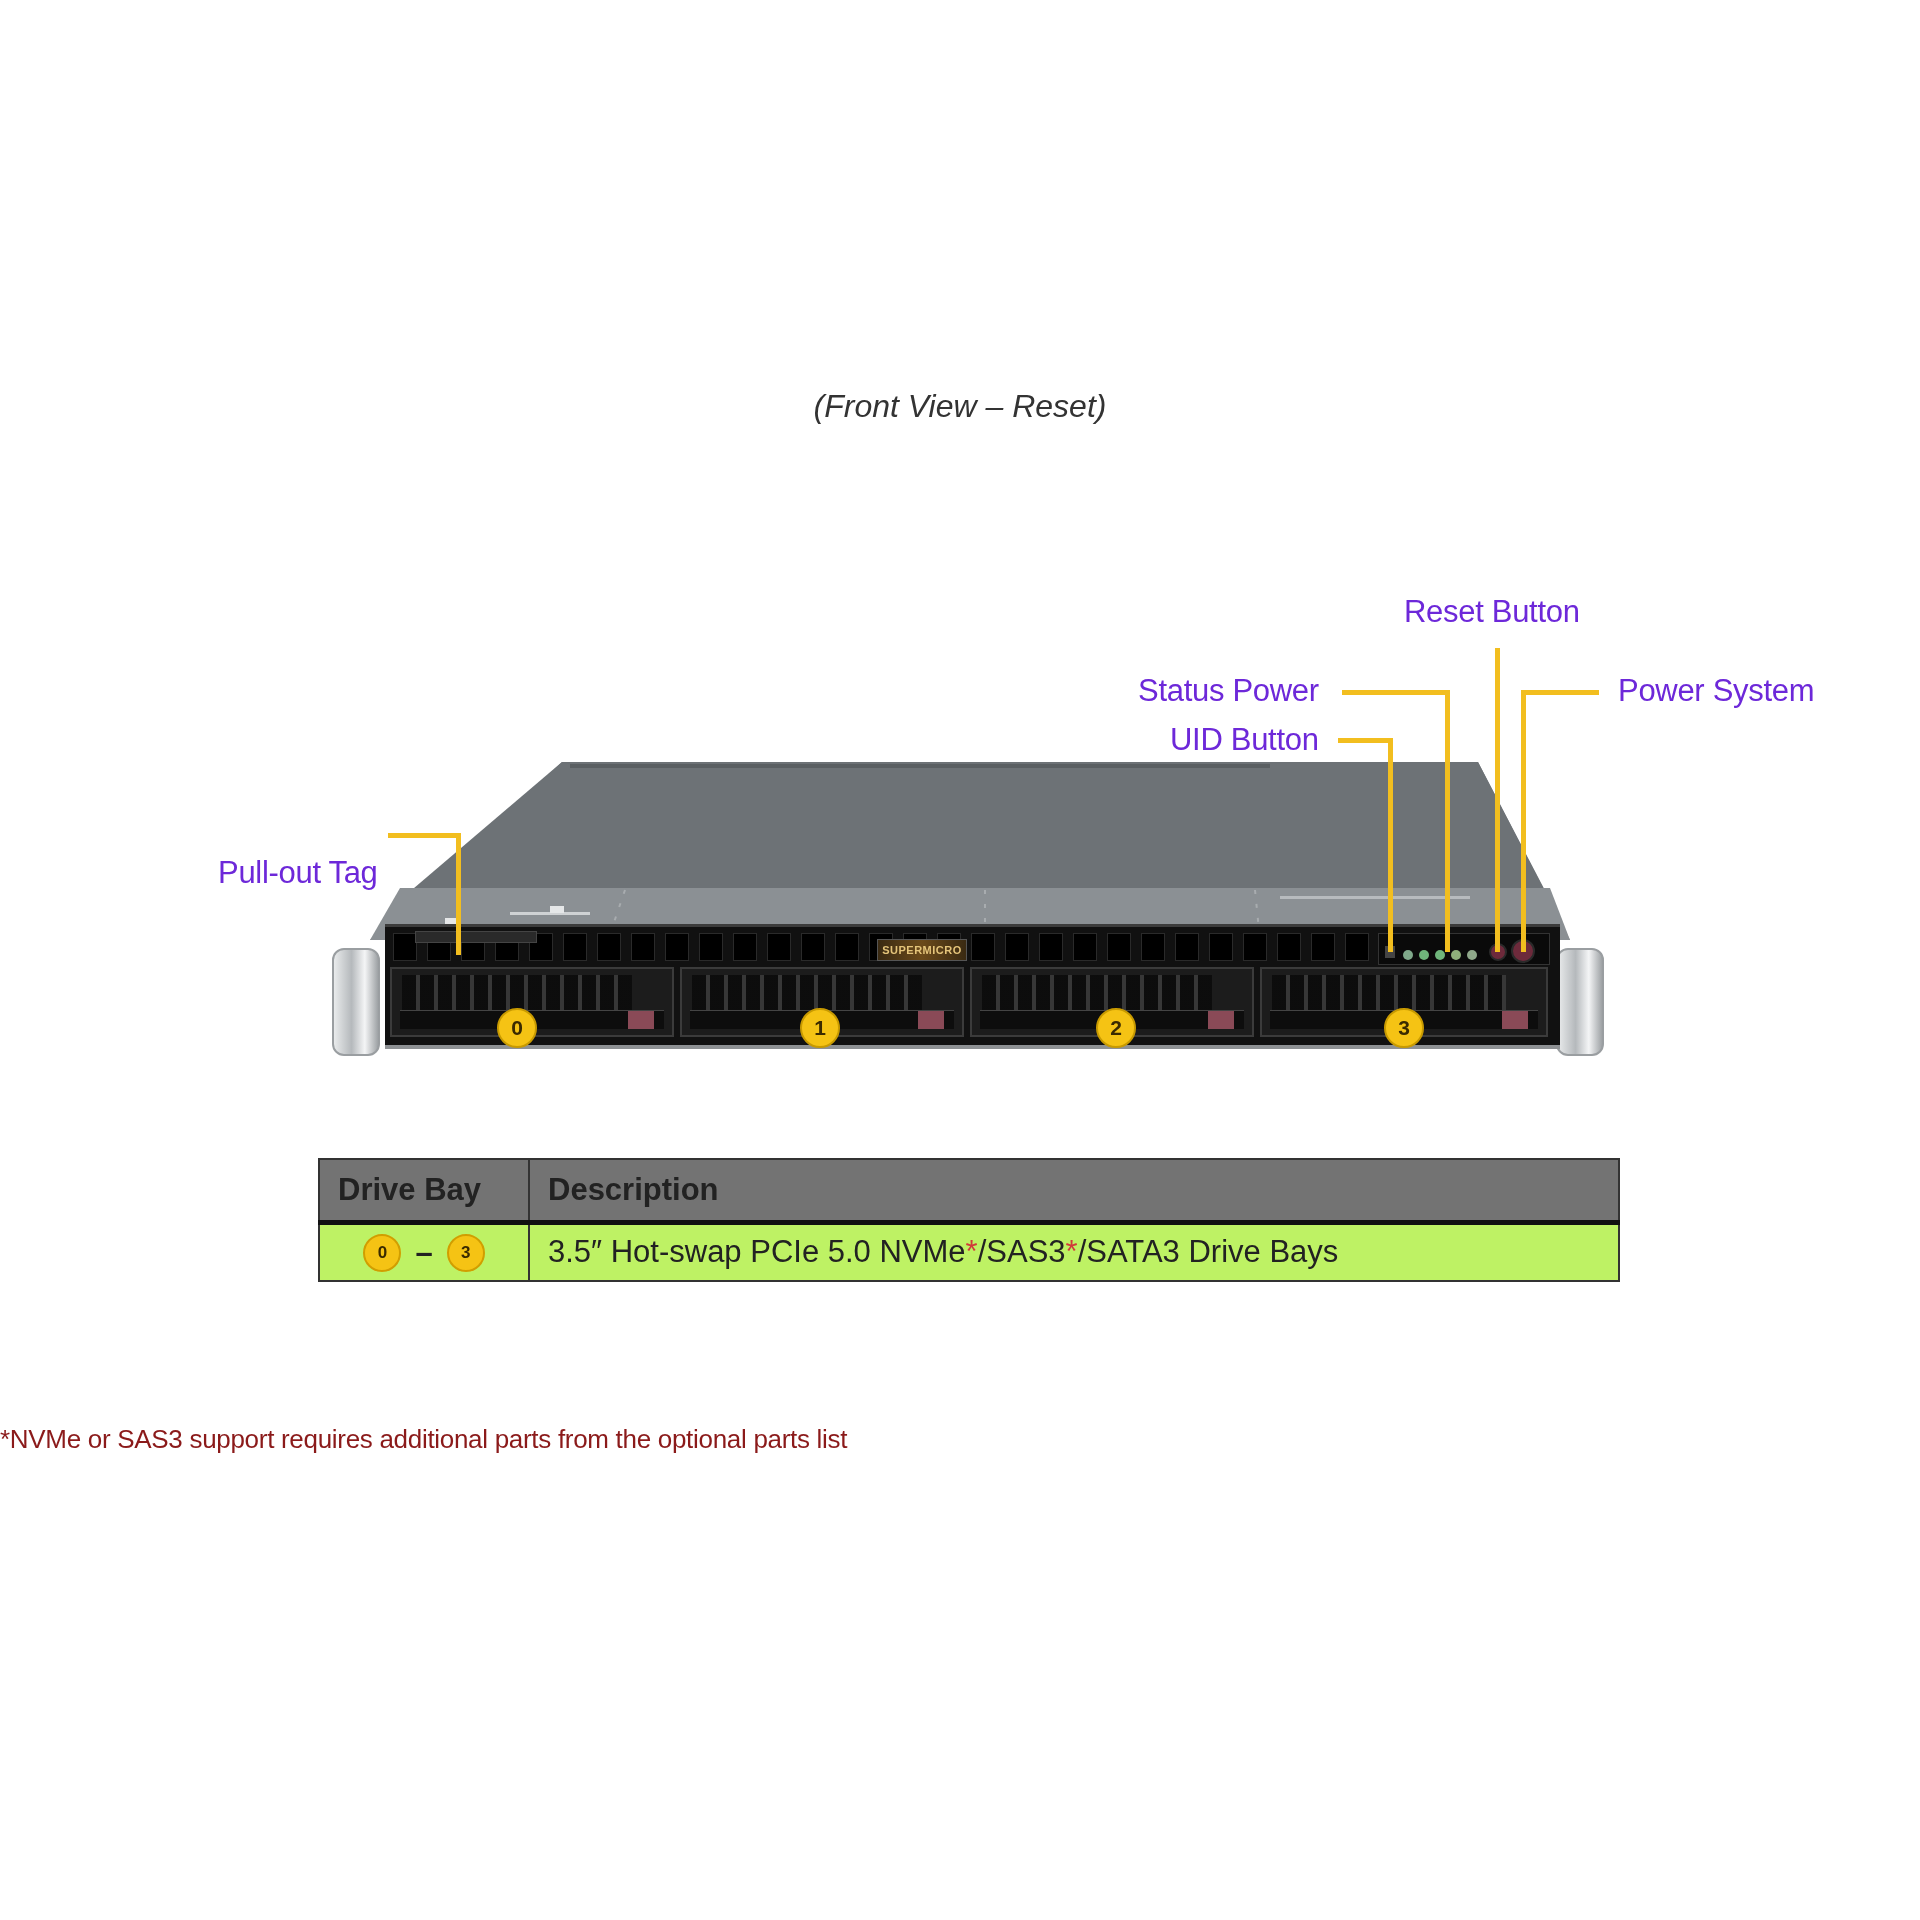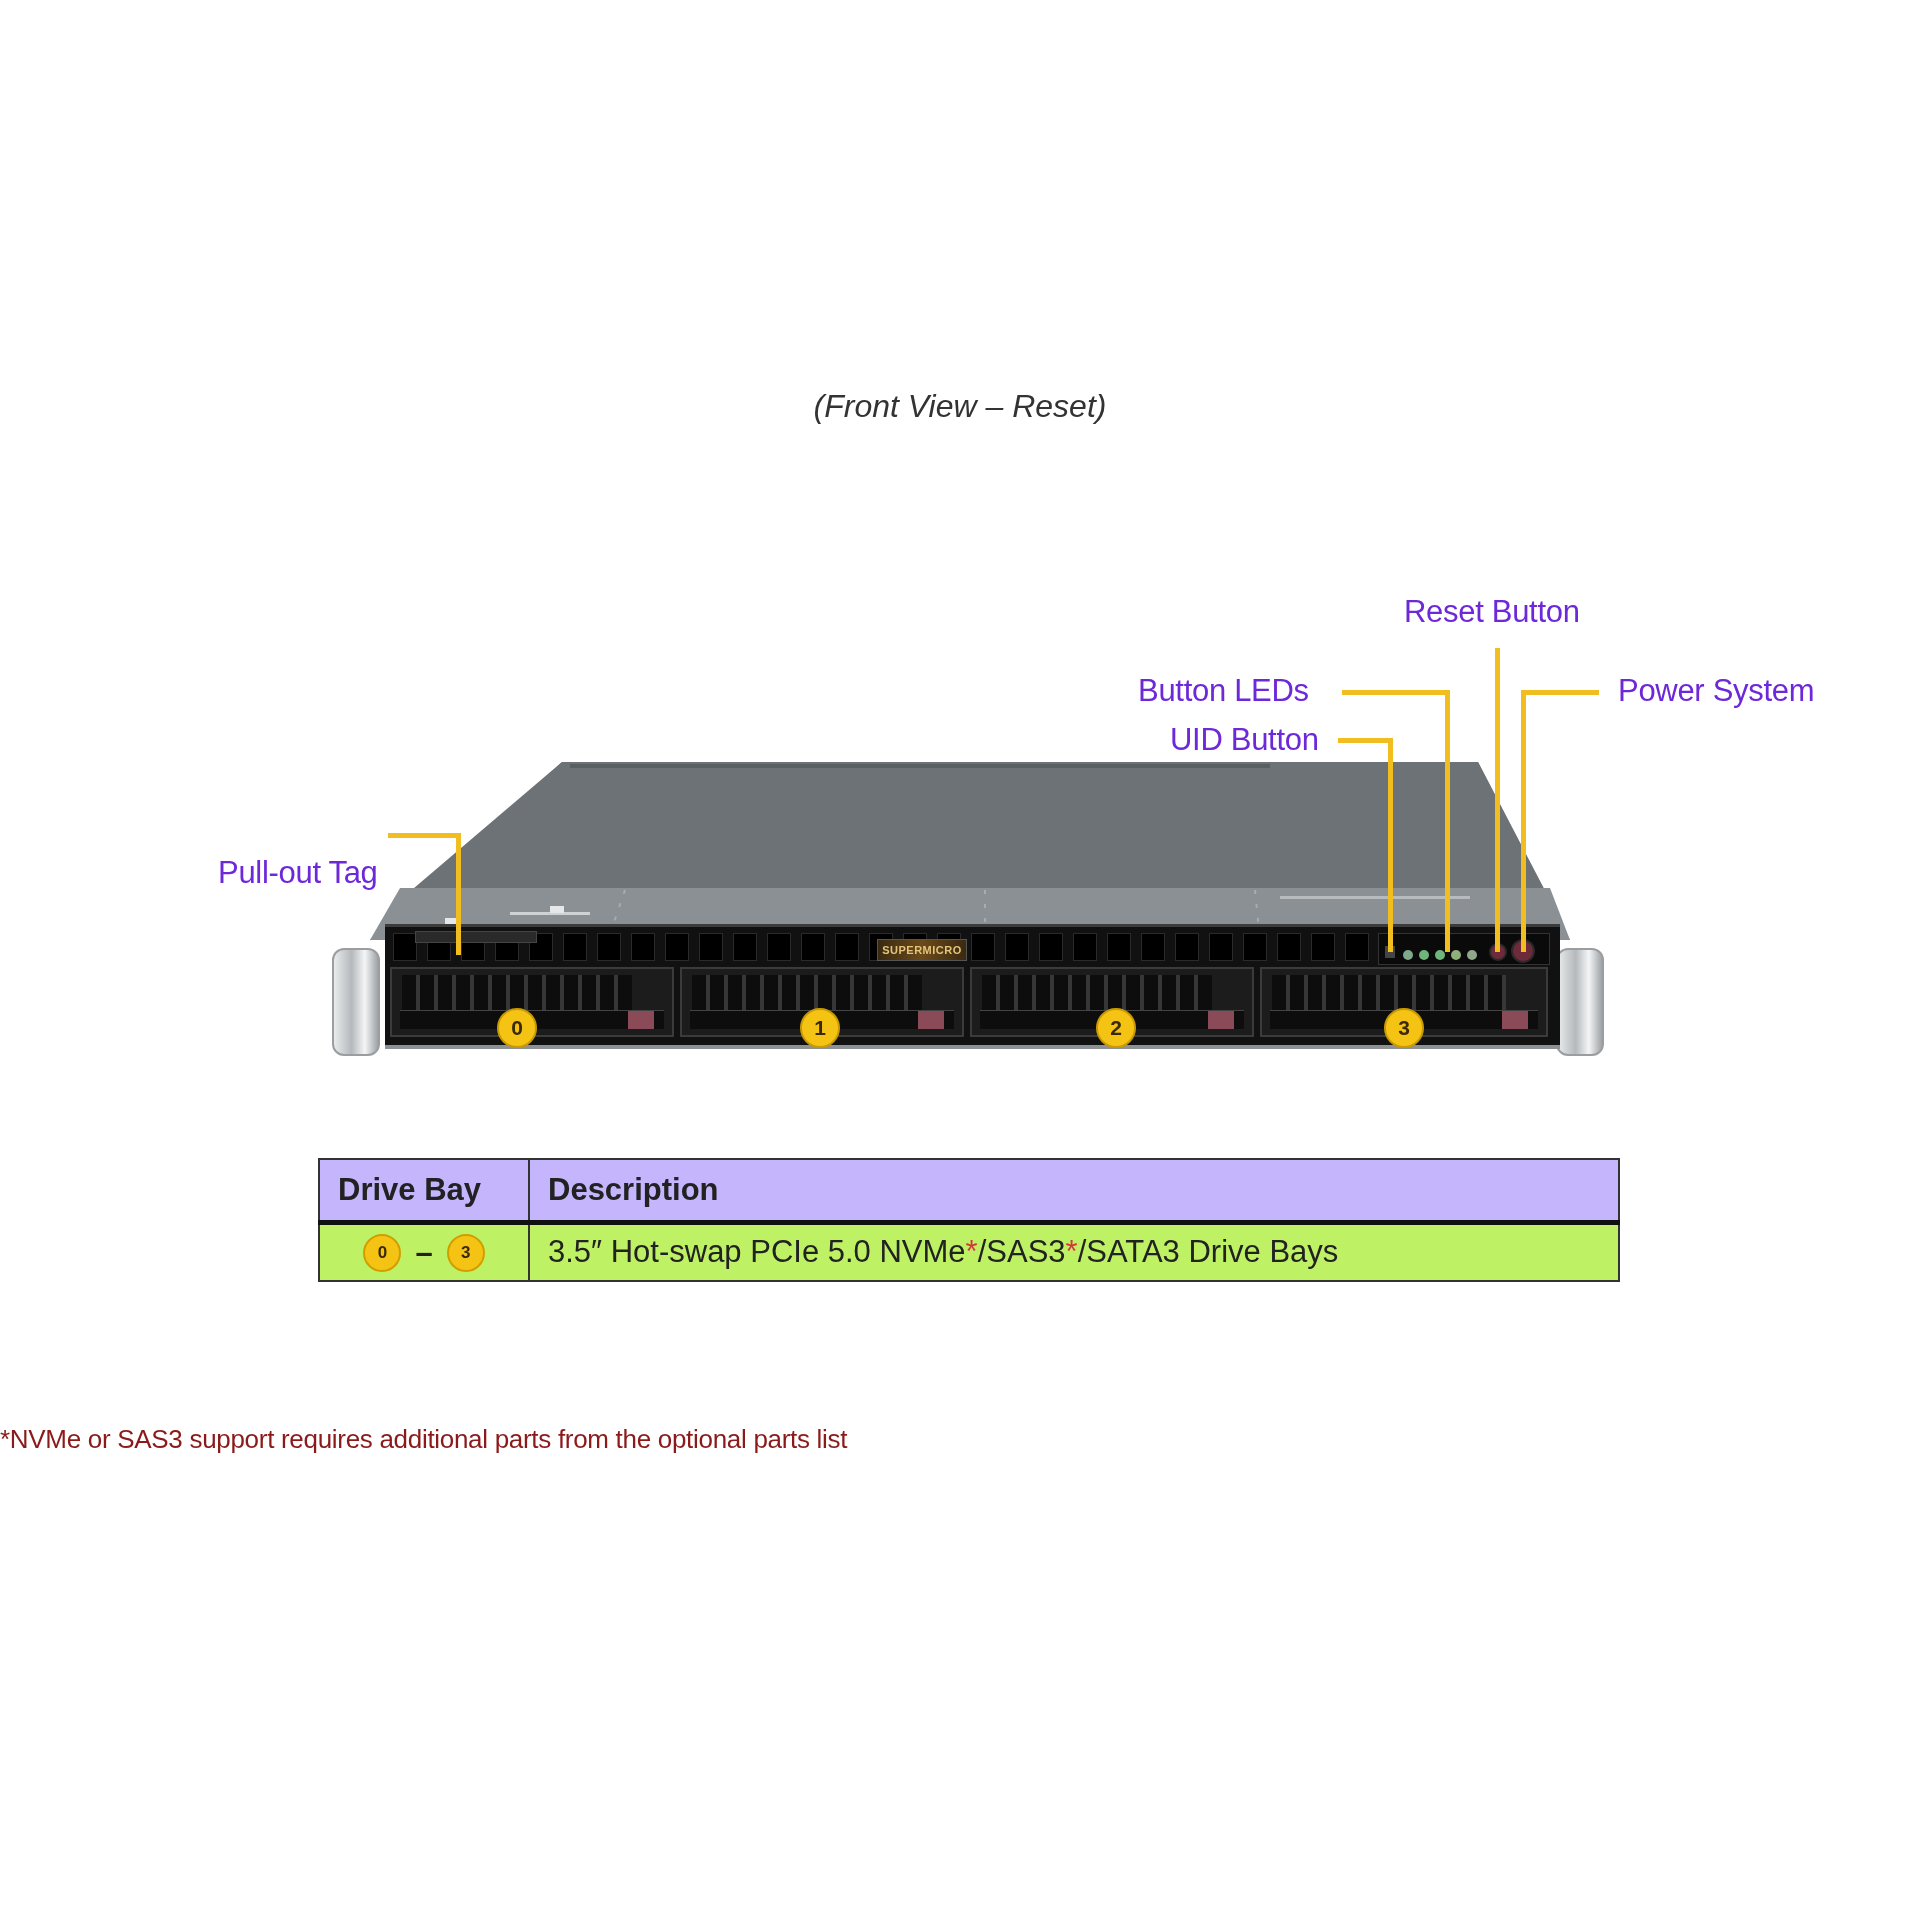--- a/index.html
+++ b/index.html
@@ -18,21 +18,21 @@
   .bay-latch{position:absolute;right:18px;bottom:6px;width:26px;height:18px;background:#8a4a57;}
   .badge{position:absolute;width:40px;height:40px;border-radius:50%;background:#f5c314;border:2px solid #c89a00;box-sizing:border-box;display:flex;align-items:center;justify-content:center;font-weight:bold;font-size:21px;color:#3a2a00;}
   .ear{position:absolute;top:948px;width:44px;height:104px;border-radius:12px;background:linear-gradient(90deg,#e9ebec,#b5b9bc 40%,#f4f5f6 70%,#9ea2a5);border:2px solid #9a9ea1;}
   .logo{position:absolute;left:492px;top:12px;width:88px;height:20px;background:linear-gradient(90deg,#3a2a12,#6b4a1a,#3a2a12);color:#e4c47a;font-size:11px;font-weight:bold;display:flex;align-items:center;justify-content:center;letter-spacing:0.5px;border:1px solid #555;}
   .ctrl-panel{position:absolute;left:993px;top:6px;width:170px;height:30px;background:#0a0a0a;border:1px solid #333;}
   .led{position:absolute;top:16px;width:10px;height:10px;border-radius:50%;background:#7fa98a;}
   .pbtn{position:absolute;border-radius:50%;background:#6d2a3b;border:2px solid #2a2a2a;}
   
   .tbl{position:absolute;left:318px;top:1158px;width:1302px;border-collapse:collapse;}
   .tbl th,.tbl td{border:2px solid #333;font-size:31px;}
-  .tbl th{background:#c4b5fd;text-align:left;font-weight:bold;padding:12px 18px;height:32px;border-bottom:5px solid #111;}
+  .tbl th{background:#737373;text-align:left;font-weight:bold;padding:12px 18px;height:32px;border-bottom:5px solid #111;}
   .tbl td{background:#bef264;padding:8px 18px;height:38px;}
   .tbl .c1{width:172px;}
   .mini-badge{display:inline-flex;width:38px;height:38px;border-radius:50%;background:#f5c314;border:2px solid #d19e00;box-sizing:border-box;align-items:center;justify-content:center;font-size:17px;font-weight:bold;color:#3a2a00;vertical-align:middle;}
   .dash{display:inline-block;margin:0 14px;font-weight:bold;vertical-align:middle;}
   .red{color:#d13a3a;}
   .footnote{left:0;width:1920px;top:1424px;text-align:left;font-size:26px;color:#8b1a1a;letter-spacing:-0.3px;}
 </style>
 </head>
 <body>
 
@@ -153,21 +153,21 @@
       <div class="bay-latch"></div>
   </div>
 </div>
 
 <div class="badge" style="left:497px;top:1008px;">0</div>
 <div class="badge" style="left:800px;top:1008px;">1</div>
 <div class="badge" style="left:1096px;top:1008px;">2</div>
 <div class="badge" style="left:1384px;top:1008px;">3</div>
 
 <div class="abs label" style="left:218px;top:811px;margin-top:44px;">Pull-out  Tag</div>
-<div class="abs label" style="left:1138px;top:673px;">Button  LEDs</div>
+<div class="abs label" style="left:1138px;top:673px;">Status  Power</div>
 <div class="abs label" style="left:1170px;top:722px;">UID  Button</div>
 <div class="abs label" style="left:1404px;top:594px;">Reset Button</div>
 <div class="abs label" style="left:1618px;top:673px;">Power System</div>
 
 <div class="leader" style="left:388px;top:833px;width:72px;height:5px;"></div>
 <div class="leader" style="left:456px;top:833px;width:5px;height:122px;"></div>
 
 <div class="leader" style="left:1342px;top:690px;width:108px;height:5px;"></div>
 <div class="leader" style="left:1445px;top:690px;width:5px;height:262px;"></div>
 

